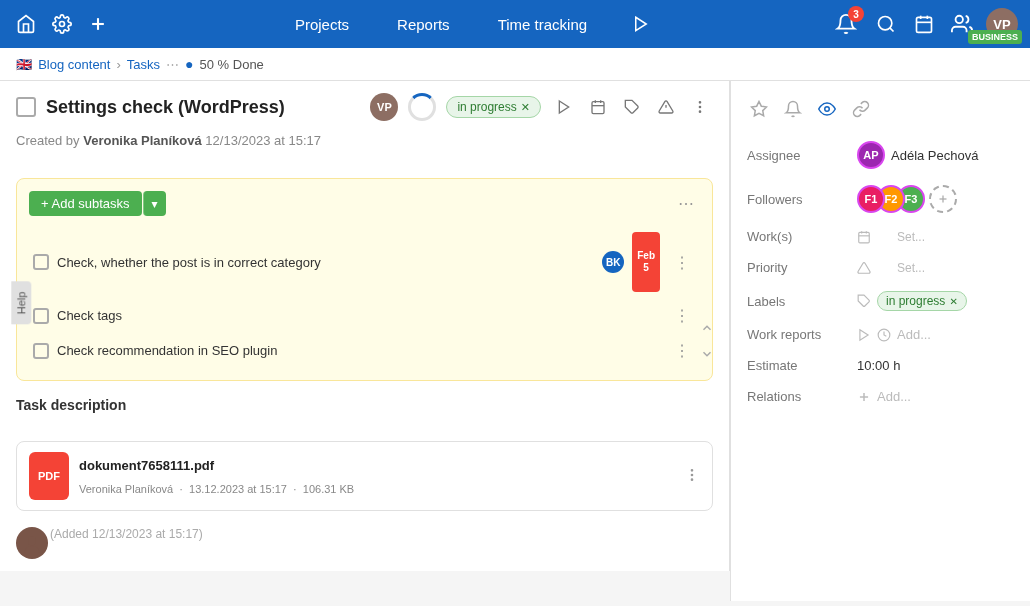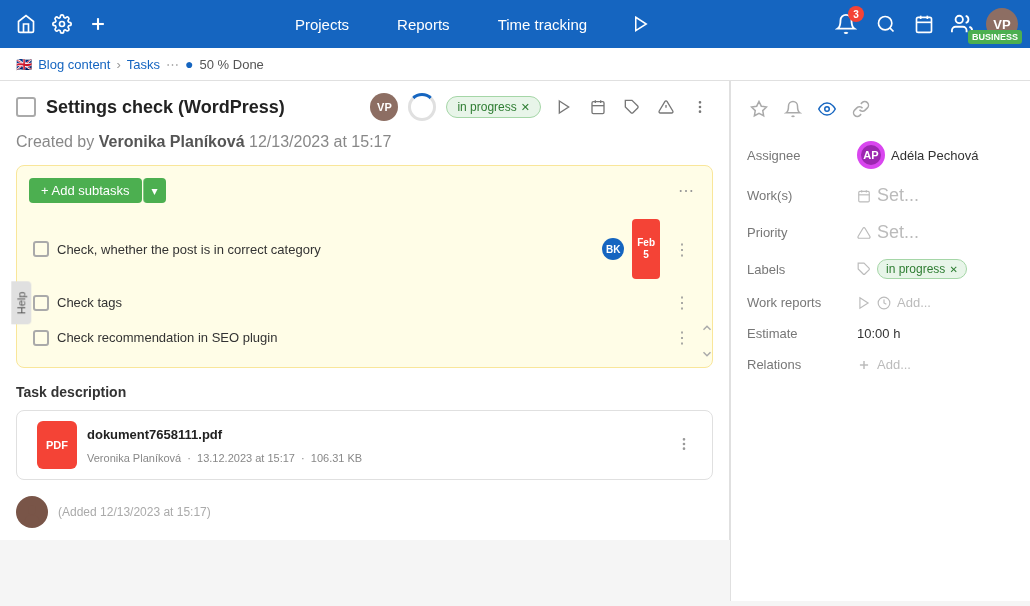--- a/index.html
+++ b/index.html
@@ -50,71 +50,71 @@
     .task-header { display: flex; align-items: center; gap: 10px; margin-bottom: 12px; }
     .task-checkbox { width: 20px; height: 20px; border: 2px solid #aaa; border-radius: 3px; cursor: pointer; flex-shrink: 0; }
     .task-title { font-size: 18px; font-weight: 600; color: #222; flex: 1; }
     .task-avatar { width: 28px; height: 28px; border-radius: 50%; background: #ccc; overflow: hidden; display: flex; align-items: center; justify-content: center; }
     .task-loading { width: 28px; height: 28px; border-radius: 50%; border: 3px solid #e0e0e0; border-top-color: #1565c0; display: inline-block; }
     .status-badge { background: #e8f5e9; color: #2e7d32; border: 1px solid #a5d6a7; border-radius: 12px; padding: 3px 10px; font-size: 12px; display: flex; align-items: center; gap: 4px; }
     .task-actions { display: flex; align-items: center; gap: 8px; color: #777; }
     .task-action-icon { width: 26px; height: 26px; display: flex; align-items: center; justify-content: center; cursor: pointer; border-radius: 4px; }
 
     
-    .created-by { font-size: 16px; color: #888; margin-bottom: 14px; }
+    .created-by { font-size: 13px; color: #888; margin-bottom: 30px; }
     .created-by strong { color: #555; }
 
     
     .subtasks-section { background: #fffde7; border: 1px solid #f9e69a; border-radius: 8px; padding: 12px; margin-bottom: 16px; }
     .subtasks-header { display: flex; align-items: center; justify-content: space-between; margin-bottom: 10px; }
     .add-subtasks-btn { background: #4caf50; color: white; border: none; border-radius: 4px; padding: 5px 12px; cursor: pointer; font-size: 13px; display: flex; align-items: center; gap: 6px; }
     .add-subtasks-arrow { background: #4caf50; color: white; border: none; border-radius: 4px; padding: 5px 8px; cursor: pointer; font-size: 12px; border-left: 1px solid rgba(255,255,255,0.3); }
     .add-subtasks-group { display: flex; gap: 1px; border-radius: 11px; }
     .subtask-item { display: flex; align-items: center; gap: 8px; padding: 6px 4px; border-radius: 4px; }
     .subtask-checkbox { width: 16px; height: 16px; border: 2px solid #aaa; border-radius: 3px; cursor: pointer; flex-shrink: 0; }
     .subtask-label { flex: 1; font-size: 13px; color: #333; }
     .subtask-avatar { width: 22px; height: 22px; border-radius: 50%; background: #1565c0; color: white; font-size: 10px; font-weight: bold; display: flex; align-items: center; justify-content: center; }
     .subtask-date { background: #f44336; color: white; border-radius: 4px; padding: 18px 5px; font-size: 10px; font-weight: bold; text-align: center; line-height: 1.2; }
     .subtask-more { color: #aaa; cursor: pointer; font-size: 16px; }
     .dots-menu { color: #999; cursor: pointer; font-size: 16px; padding: 2px 6px; }
 
     
     .task-description { margin-bottom: 14px; }
-    .task-description-title { font-size: 14px; font-weight: 600; color: #333; margin-bottom: 10px; }
-    .attachment { display: flex; align-items: center; gap: 10px; border: 1px solid #e0e0e0; border-radius: 8px; padding: 10px 20px; background: white; }
+    .task-description-title { font-size: 14px; font-weight: 600; color: #333; margin-bottom: 28px; }
+    .attachment { display: flex; align-items: center; gap: 10px; border: 1px solid #e0e0e0; border-radius: 8px; padding: 10px 12px; background: white; }
     .pdf-icon { width: 40px; height: 48px; background: #f44336; border-radius: 6px; display: flex; align-items: center; justify-content: center; color: white; font-size: 11px; font-weight: bold; flex-shrink: 0; }
     .attachment-info { flex: 1; }
     .attachment-name { font-size: 13px; font-weight: 600; color: #222; }
     .attachment-meta { font-size: 11px; color: #888; margin-top: 10px; }
     .attachment-menu { color: #aaa; cursor: pointer; }
 
     
-    .comment-section { display: flex; align-items: center; gap: 10px; margin-top: 16px; }
+    .comment-section { display: flex; align-items: flex-start; gap: 2px; margin-top: 16px; }
     .comment-avatar { width: 32px; height: 32px; border-radius: 50%; background: #795548; overflow: hidden; display: flex; align-items: center; justify-content: center; flex-shrink: 0; }
     .comment-added { font-size: 12px; color: #aaa; }
 
     
     .scroll-arrows { position: absolute; right: 0; top: 50%; transform: translateY(-50%); display: flex; flex-direction: column; gap: 4px; padding: 4px; }
     .scroll-arrow { width: 22px; height: 22px; display: flex; align-items: center; justify-content: center; cursor: pointer; color: #aaa; border-radius: 3px; }
     .left-panel-wrapper { position: relative; flex: 1; overflow: hidden; }
 
     
     .right-panel { width: 300px; background: white; padding: 16px; overflow-y: auto; border-left: 1px solid #e0e0e0; }
     .right-panel-icons { display: flex; align-items: center; gap: 10px; margin-bottom: 20px; color: #aaa; }
     .right-icon { width: 24px; height: 24px; display: flex; align-items: center; justify-content: center; cursor: pointer; border-radius: 4px; }
     .right-icon.active { color: #1565c0; }
 
     
     .detail-row { display: flex; align-items: center; margin-bottom: 16px; }
     .detail-label { width: 110px; font-size: 13px; color: #777; flex-shrink: 0; }
     .detail-value { flex: 1; display: flex; align-items: center; gap: 6px; }
-    .detail-avatar { width: 28px; height: 28px; border-radius: 50%; overflow: hidden; display: flex; align-items: center; justify-content: center; font-size: 11px; font-weight: bold; color: white; border: 4px solid #d946ef; }
+    .detail-avatar { width: 28px; height: 28px; border-radius: 50%; overflow: hidden; display: flex; align-items: center; justify-content: center; font-size: 11px; font-weight: bold; color: white; border: 2px solid #d946ef; }
     .detail-avatar:not(:first-child) { margin-left: -8px; }
     .add-follower-btn { width: 28px; height: 28px; border-radius: 50%; border: 2px dashed #aaa; display: flex; align-items: center; justify-content: center; cursor: pointer; color: #aaa; margin-left: 4px; }
-    .set-placeholder { color: #bbb; font-size: 18px; cursor: pointer; display: flex; align-items: center; gap: 4px; }
+    .set-placeholder { color: #bbb; font-size: 12px; cursor: pointer; display: flex; align-items: center; gap: 4px; margin-left: 20px; }
     .in-progress-badge { background: #e8f5e9; color: #2e7d32; border: 1px solid #a5d6a7; border-radius: 12px; padding: 2px 8px; font-size: 12px; display: flex; align-items: center; gap: 4px; }
     .add-text { color: #bbb; font-size: 13px; cursor: pointer; display: flex; align-items: center; gap: 4px; }
     .estimate-value { font-size: 13px; color: #333; font-weight: 500; }
     .assignee-name { font-size: 13px; color: #333; }
 
     
     .help-tab { position: fixed; left: 0; top: 50%; transform: translateY(-50%) rotate(-90deg); background: #e0e0e0; color: #555; font-size: 11px; padding: 4px 10px; border-radius: 0 0 4px 4px; cursor: pointer; z-index: 10; }
 
     
     ::-webkit-scrollbar { width: 4px; }
@@ -372,20 +372,36 @@
     </div>
 
     <div class="detail-row">
       <div class="detail-label">Assignee</div>
       <div class="detail-value">
         <div class="detail-avatar" style="background:#9c27b0; font-size:11px;">AP</div>
         <span class="assignee-name">Adéla Pechová</span>
       </div>
     </div>
 
+    <div class="detail-row">
+      <div class="detail-label">Followers</div>
+      <div class="detail-value">
+        <div style="display:flex; align-items:center;">
+          <div class="detail-avatar" style="background:#e91e63; font-size:11px; z-index:3;">F1</div>
+          <div class="detail-avatar" style="background:#ff9800; font-size:11px; margin-left:-8px; z-index:2;">F2</div>
+          <div class="detail-avatar" style="background:#4caf50; font-size:11px; margin-left:-8px; z-index:1;">F3</div>
+          <div class="add-follower-btn">
+            <svg width="12" height="12" viewBox="0 0 24 24" fill="none" stroke="#aaa" stroke-width="2.5">
+                <line x1="12" y1="5" x2="12" y2="19"></line>
+                <line x1="5" y1="12" x2="19" y2="12"></line>
+              </svg>
+          </div>
+        </div>
+      </div>
+    </div>
 
     <div class="detail-row">
       <div class="detail-label">Work(s)</div>
       <div class="detail-value">
         <svg width="14" height="14" viewBox="0 0 24 24" fill="none" stroke="#bbb" stroke-width="2">
             <rect x="3" y="4" width="18" height="18" rx="2"></rect>
             <line x1="16" y1="2" x2="16" y2="6"></line>
             <line x1="8" y1="2" x2="8" y2="6"></line>
             <line x1="3" y1="10" x2="21" y2="10"></line>
           </svg>

